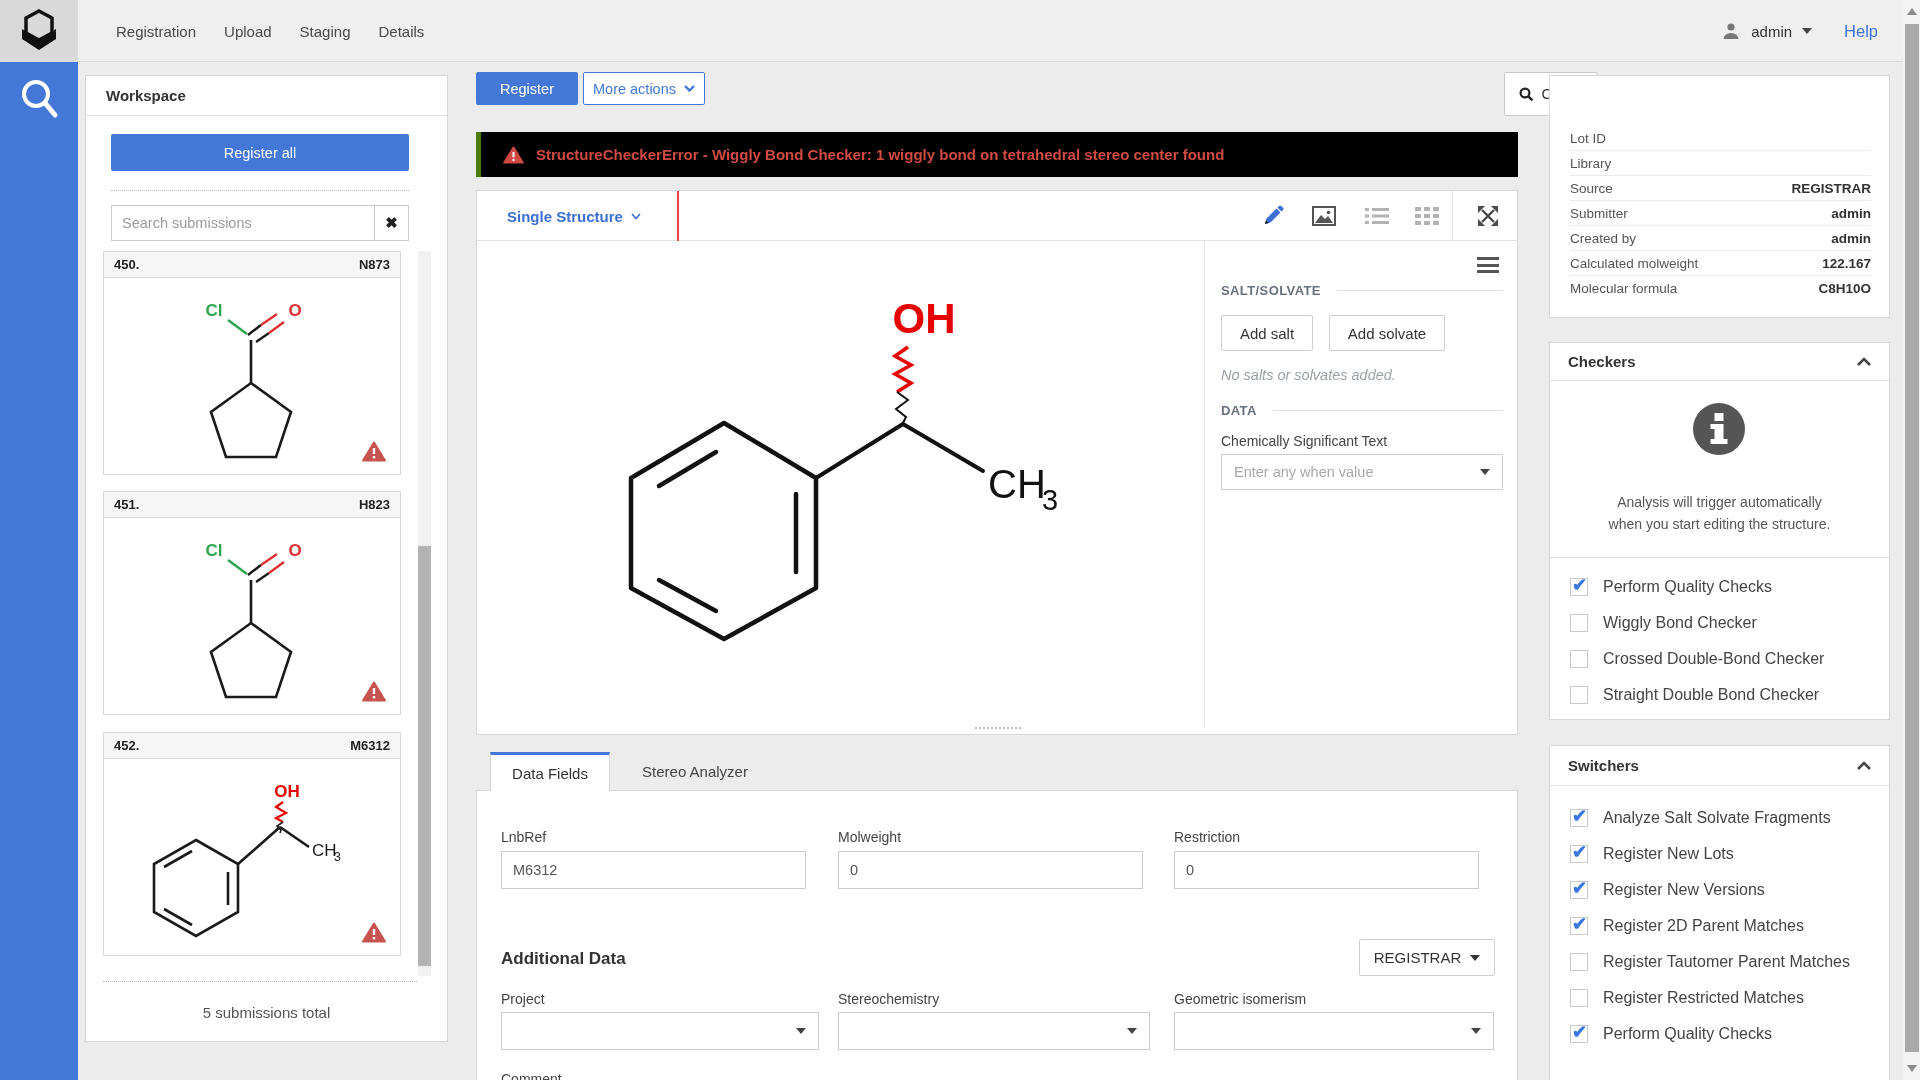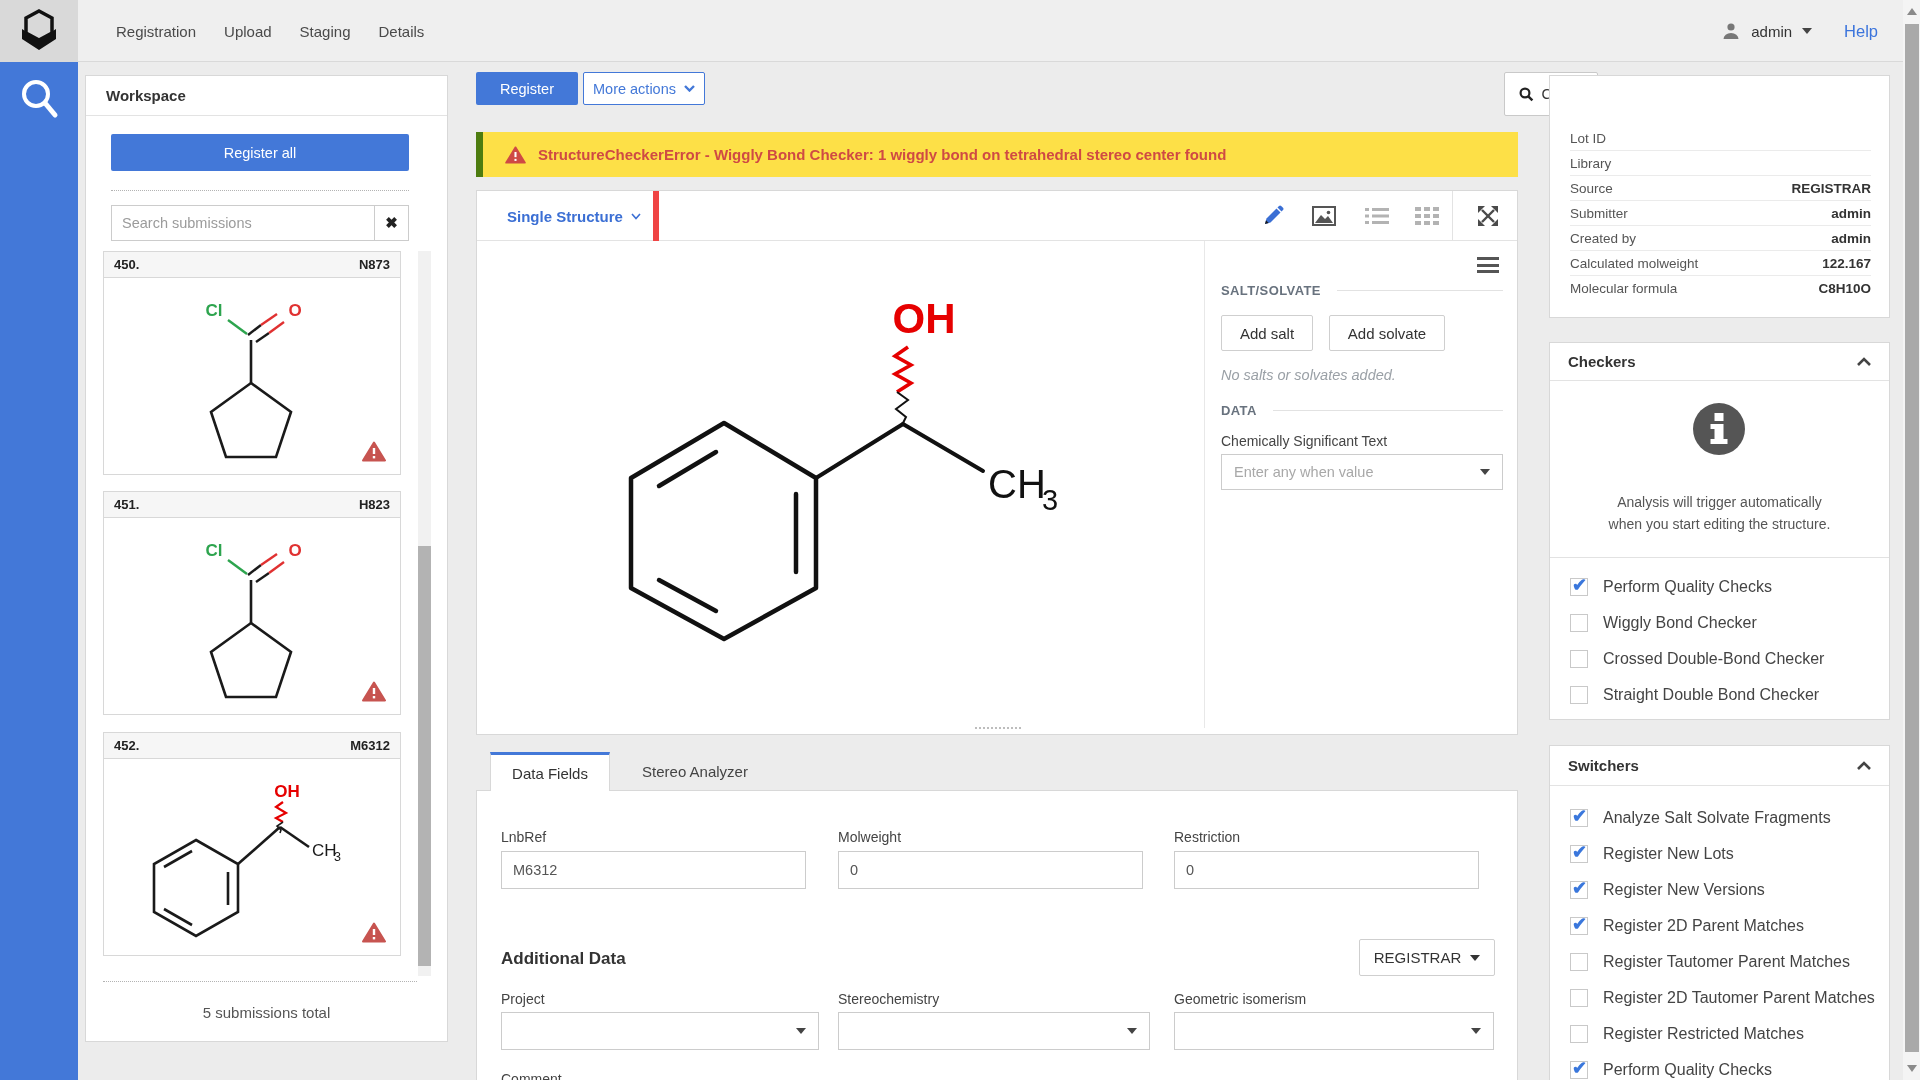--- a/index.html
+++ b/index.html
@@ -30,21 +30,21 @@
   .search-row input::placeholder { color:#9b9b9b; }
   .clear-btn { width:35px; height:36px; border:1px solid #ccc; background:#fff; font-size:15px; font-weight:bold; color:#222; cursor:pointer; display:flex; align-items:center; justify-content:center; }
   .card { position:absolute; left:17px; width:298px; border:1px solid #d8d8d8; background:#fff; cursor:pointer; }
   .card-head { height:26px; background:#f6f6f6; border-bottom:1px solid #d8d8d8; display:flex; align-items:center; justify-content:space-between; padding:0 10px; font-size:13px; font-weight:bold; color:#222; }
   .card-body { position:relative; height:196px; background:#fff; }
   .warn-tri { position:absolute; right:14px; bottom:12px; }
   
   .sb-track { position:absolute; background:#f1f1f1; }
   .sb-thumb { position:absolute; background:#b3b3b3; }
   
-  #error-bar { position:absolute; left:476px; top:132px; width:1042px; height:45px; background:#fde047; border-left:7px solid #4d7c0f; display:flex; align-items:center; }
+  #error-bar { position:absolute; left:476px; top:132px; width:1042px; height:45px; background:#000000; border-left:5px solid #4d7c0f; display:flex; align-items:center; }
   #error-bar .msg { color:#cf4a44; font-weight:bold; font-size:15px; margin-left:12px; }
   
   .sec-head { display:flex; align-items:center; gap:16px; }
   .sec-head .t { font-size:13px; font-weight:bold; color:#68727e; letter-spacing:.4px; }
   .sec-head .ln { flex:1; border-top:1px solid #e2e2e2; }
   .mini-btn { background:#fff; border:1px solid #cfcfcf; border-radius:2px; font-size:15px; color:#333; font-family:inherit; cursor:pointer; }
   .select-box { border:1px solid #ccc; background:#fff; display:flex; align-items:center; padding:0 12px; cursor:pointer; }
   .select-box .ph { color:#a8a8a8; font-size:14.5px; flex:1; }
   .hamb { width:22px; height:16px; display:flex; flex-direction:column; justify-content:space-between; cursor:pointer; }
   .hamb div { height:3px; background:#555; }
@@ -223,21 +223,21 @@
       <polygon points="12,1.5 23,19.5 1,19.5" fill="#cf4a44" stroke="#cf4a44" stroke-width="2" stroke-linejoin="round"></polygon>
       <rect x="10.8" y="7" width="2.4" height="6" fill="#fff"></rect>
         <rect x="10.8" y="15" width="2.4" height="2.4" fill="#fff"></rect>
     </svg>
     <span class="msg">StructureCheckerError - Wiggly Bond Checker: 1 wiggly bond on tetrahedral stereo center found</span>
   </div>
 
   <div class="panel" style="left:476px;top:190px;width:1042px;height:545px;">
 
     <div class="abs" style="left:0;top:0;width:100%;height:50px;border-bottom:1px solid #e3e3e3;">
-      <div class="abs" style="left:0;top:0;width:182px;height:50px;border-right:6px solid #ef4444;display:flex;align-items:center;gap:8px;padding-left:30px;cursor:pointer;">
+      <div class="abs" style="left:0;top:0;width:202px;height:50px;border-right:2px solid #ef4444;display:flex;align-items:center;gap:8px;padding-left:30px;cursor:pointer;">
         <span style="color:#3b6fd4;font-weight:bold;font-size:15px;">Single Structure</span>
         <svg width="10" height="7" viewBox="0 0 10 7">
             <polyline points="1,1 5,5.5 9,1" fill="none" stroke="#3b6fd4" stroke-width="1.6"></polyline>
           </svg>
       </div>
       <svg class="abs" style="left:785px;top:14px;cursor:pointer;" width="22" height="22" viewBox="0 0 22 22">
         <path d="M3,19 L4.5,13.5 L14.5,3.5 L18.5,7.5 L8.5,17.5 Z" fill="#3b6fd4"></path>
         <path d="M15.5,2.5 L19.5,6.5 L21,5 a1.6,1.6 0 0,0 0-2.2 L19.2,1 a1.6,1.6 0 0,0 -2.2,0 Z" fill="#3b6fd4"></path>
         <polygon points="3,19 4,15.3 6.7,18" fill="#1a1a1a"></polygon>
       </svg>
@@ -474,24 +474,20 @@
             <span class="tick">✔</span>
           </span>
           <span class="lbl">Register 2D Parent Matches</span>
         </div>
       <div class="crow">
           <span class="cb"></span>
           <span class="lbl">Register Tautomer Parent Matches</span>
         </div>
       <div class="crow">
           <span class="cb"></span>
-          <span class="lbl">Register 2D Tautomer Parent Matches</span>
-        </div>
-      <div class="crow">
-          <span class="cb"></span>
           <span class="lbl">Register Restricted Matches</span>
         </div>
       <div class="crow">
           <span class="cb checked">
             <span class="tick">✔</span>
           </span>
           <span class="lbl">Perform Quality Checks</span>
         </div>
     </div>
   </div>

